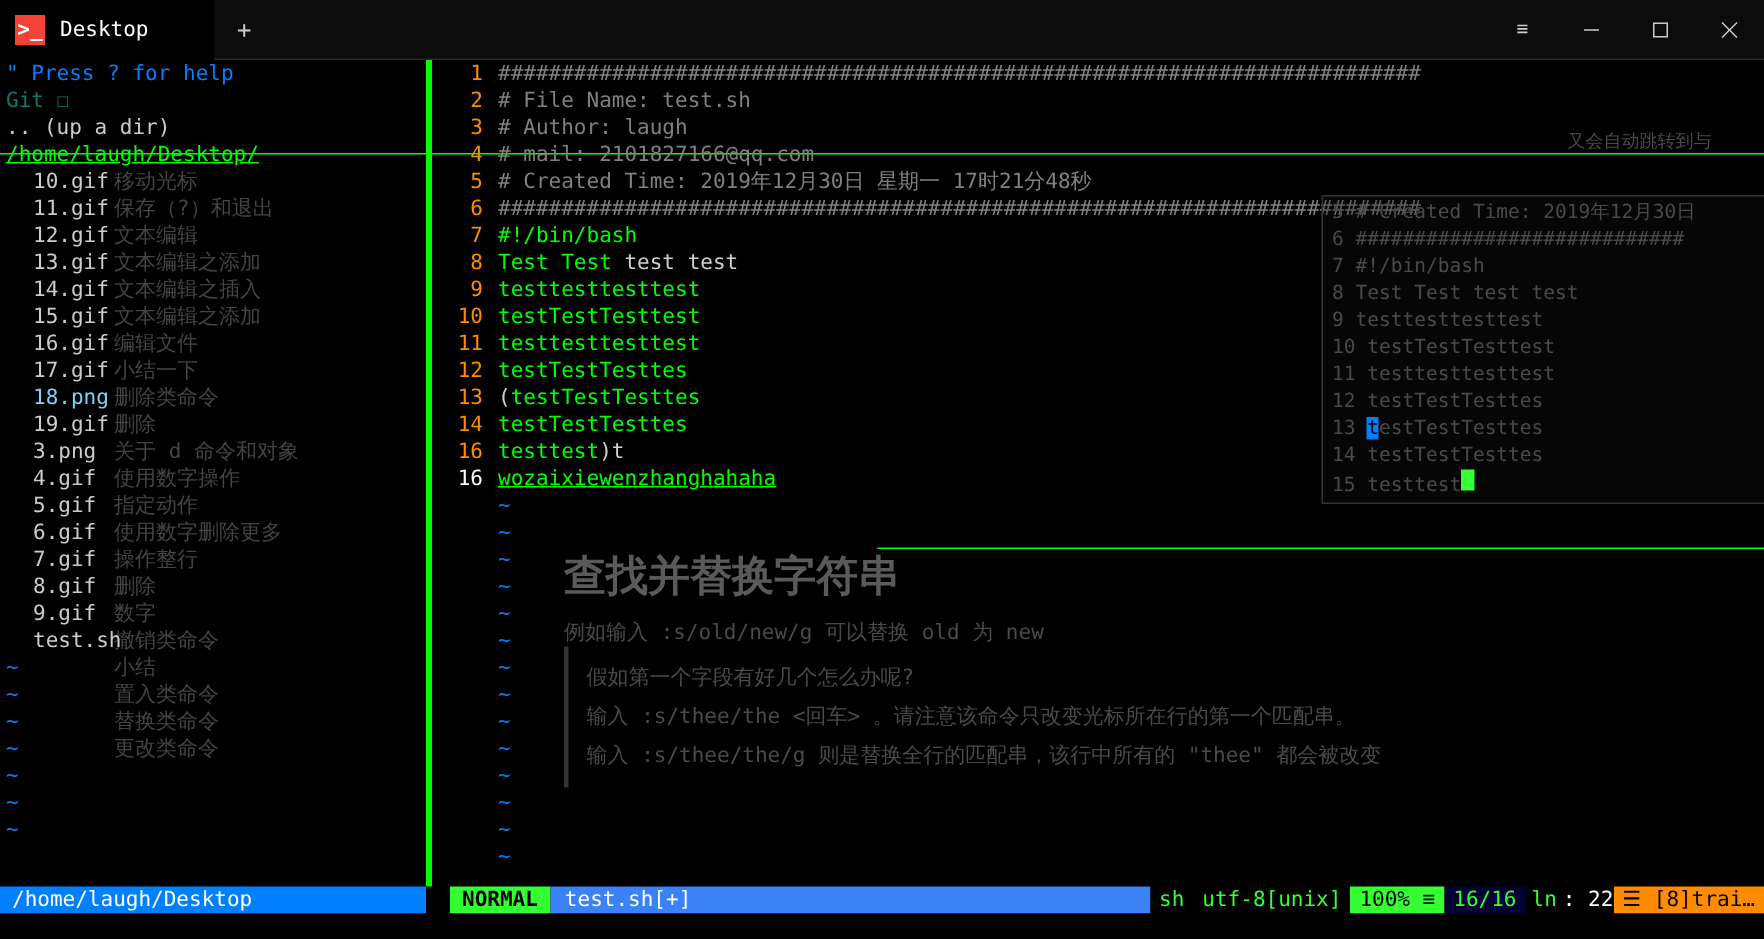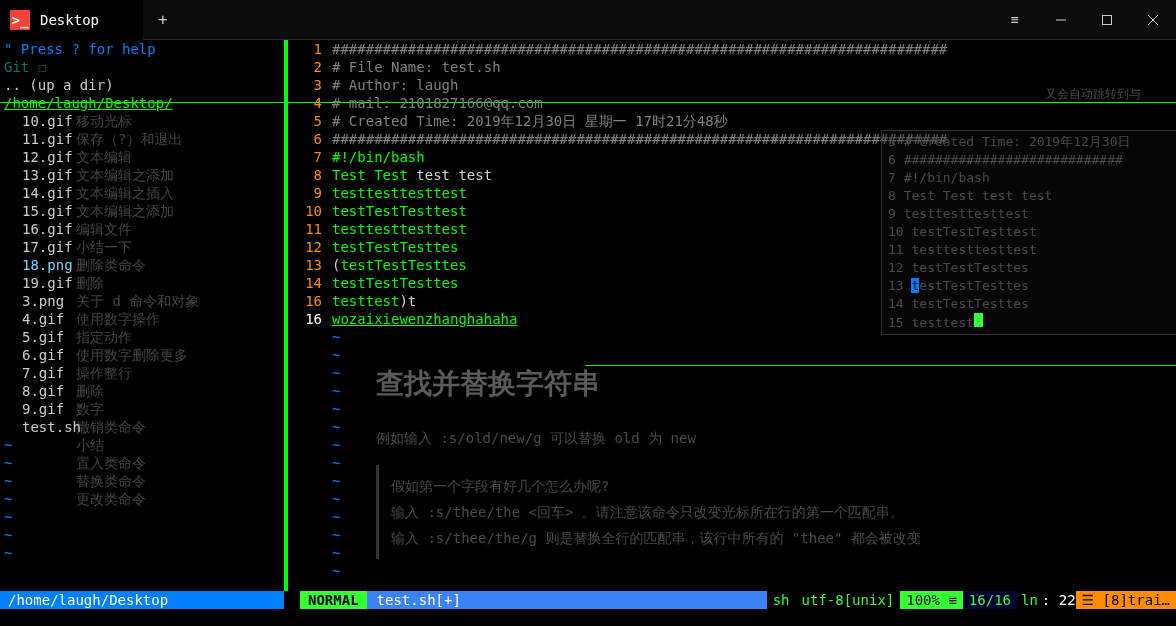--- a/index.html
+++ b/index.html
@@ -196,22 +196,22 @@
         <div>9 testtesttesttest</div>
         <div>10 testTestTesttest</div>
         <div>11 testtesttesttest</div>
         <div>12 testTestTesttes</div>
         <div>13 <span class="hl">t</span>estTestTesttes</div>
         <div>14 testTestTesttes</div>
         <div>15 testtest<span class="cur2"></span></div>
       </div>
 
     <div class="bgfade" style="left:80px;top:335px;right:20px">
-      <div style="font-size:28px;color:#5a5a5a;font-weight:bold;margin-bottom:36px">查找并替换字符串</div>
-      <div style="margin-bottom:18px">例如输入 :s/old/new/g 可以替换 old 为 new</div>
+      <div style="font-size:28px;color:#5a5a5a;font-weight:bold;margin-bottom:20px">查找并替换字符串</div>
+      <div style="">例如输入 :s/old/new/g 可以替换 old 为 new</div>
       <div style="border-left:3px solid #333;padding:8px 12px;line-height:26px" id="artbox">
           <div>假如第一个字段有好几个怎么办呢?</div>
           <div>输入 :s/thee/the &lt;回车&gt; 。请注意该命令只改变光标所在行的第一个匹配串。</div>
           <div>输入 :s/thee/the/g 则是替换全行的匹配串，该行中所有的 "thee" 都会被改变</div>
         </div>
     </div>
   </div>
 </div>
 
 <div class="status">

